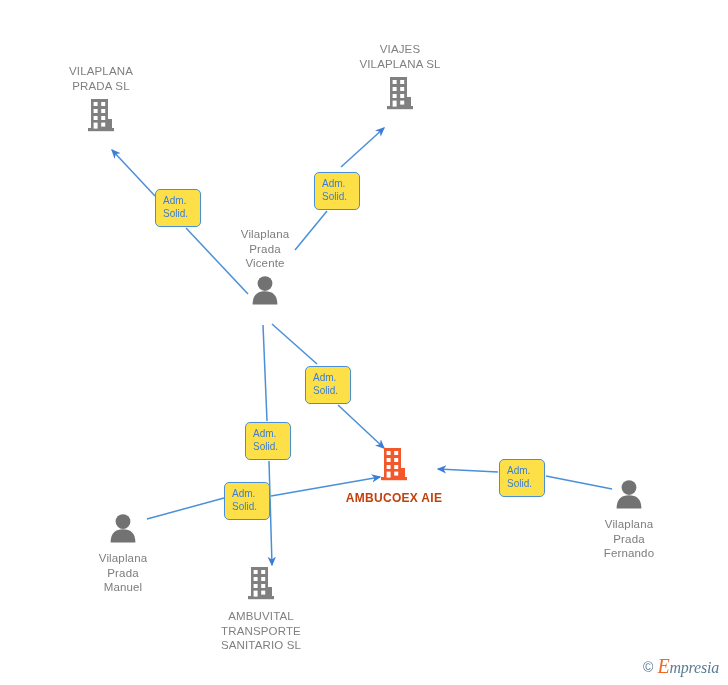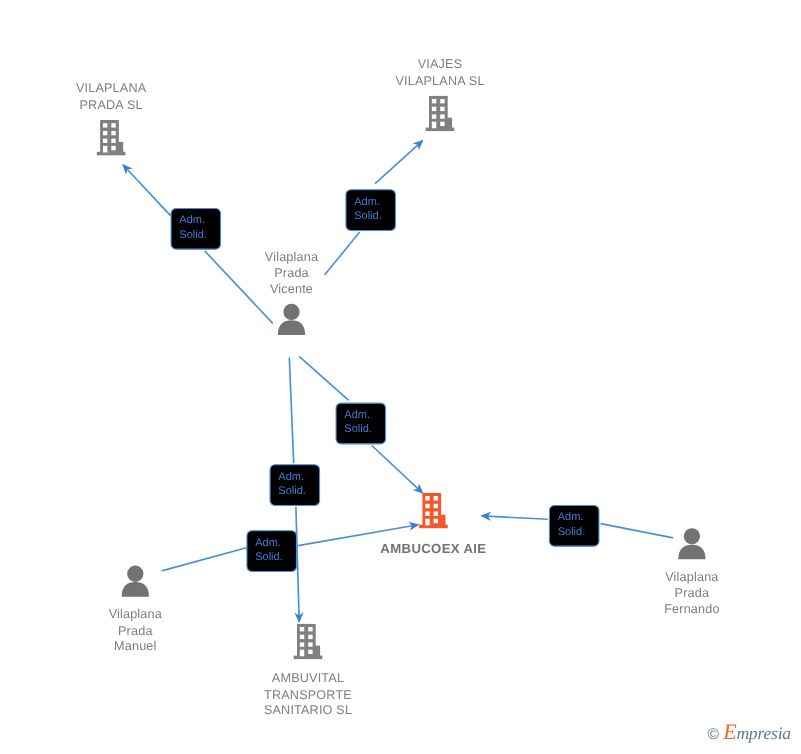--- a/index.html
+++ b/index.html
@@ -27,41 +27,40 @@
   }
   .node-label {
     font-size: 11.5px;
     line-height: 14.5px;
     color: #7d7d7d;
     letter-spacing: 0.15px;
     white-space: pre-line;
   }
   .node-label.company {
     color: #808080;
-    margin-top: 10px;
   }
   .node-label.person {
     color: #7d7d7d;
   }
   .node-label.focus {
-    color: #737373;
+    color: #c2410c;
     font-weight: bold;
     font-size: 12px;
     letter-spacing: 0.3px;
   }
   .icon-wrap {
     display: block;
     margin: 0 auto;
   }
   .edge-label {
     position: absolute;
     box-sizing: border-box;
     border: 1.3px solid #4a90d9;
     border-radius: 5px;
-    background: #000000;
+    background: #fde047;
     color: #3b7dd8;
     font-size: 10px;
     line-height: 13px;
     padding: 4px 6px 4px 7px;
     text-align: left;
     white-space: pre-line;
     z-index: 5;
   }
   .watermark {
     position: absolute;
@@ -220,21 +219,21 @@
     <svg width="28" height="30" viewBox="0 0 28 30" xmlns="http://www.w3.org/2000/svg">
       <circle cx="14" cy="8.6" r="7.4" fill="#727272"></circle>
       <path d="M 1.6 29.5 C 1.6 19.6 6.8 16.2 14 16.2 C 21.2 16.2 26.4 19.6 26.4 29.5 Z" fill="#727272"></path>
     </svg>
   </span>
   <div class="node-label person" style="margin-top:4px;">Vilaplana
 Prada
 Fernando</div>
 </div>
 
-<div class="node" style="left:220px; top:567px; width:120px;">
+<div class="node" style="left:201px; top:567px; width:120px;">
   <span class="icon-wrap">
     <svg width="30" height="34" viewBox="0 0 30 34" xmlns="http://www.w3.org/2000/svg">
       <g fill="#808080">
         <rect x="5" y="0" width="17" height="31"></rect>
         <rect x="21" y="20" width="5" height="11"></rect>
         <rect x="2" y="29" width="26" height="3.2"></rect>
       </g>
       <g fill="#ffffff">
         <rect x="7.6" y="3" width="4" height="4"></rect>
         <rect x="15.2" y="3" width="4" height="4"></rect>

